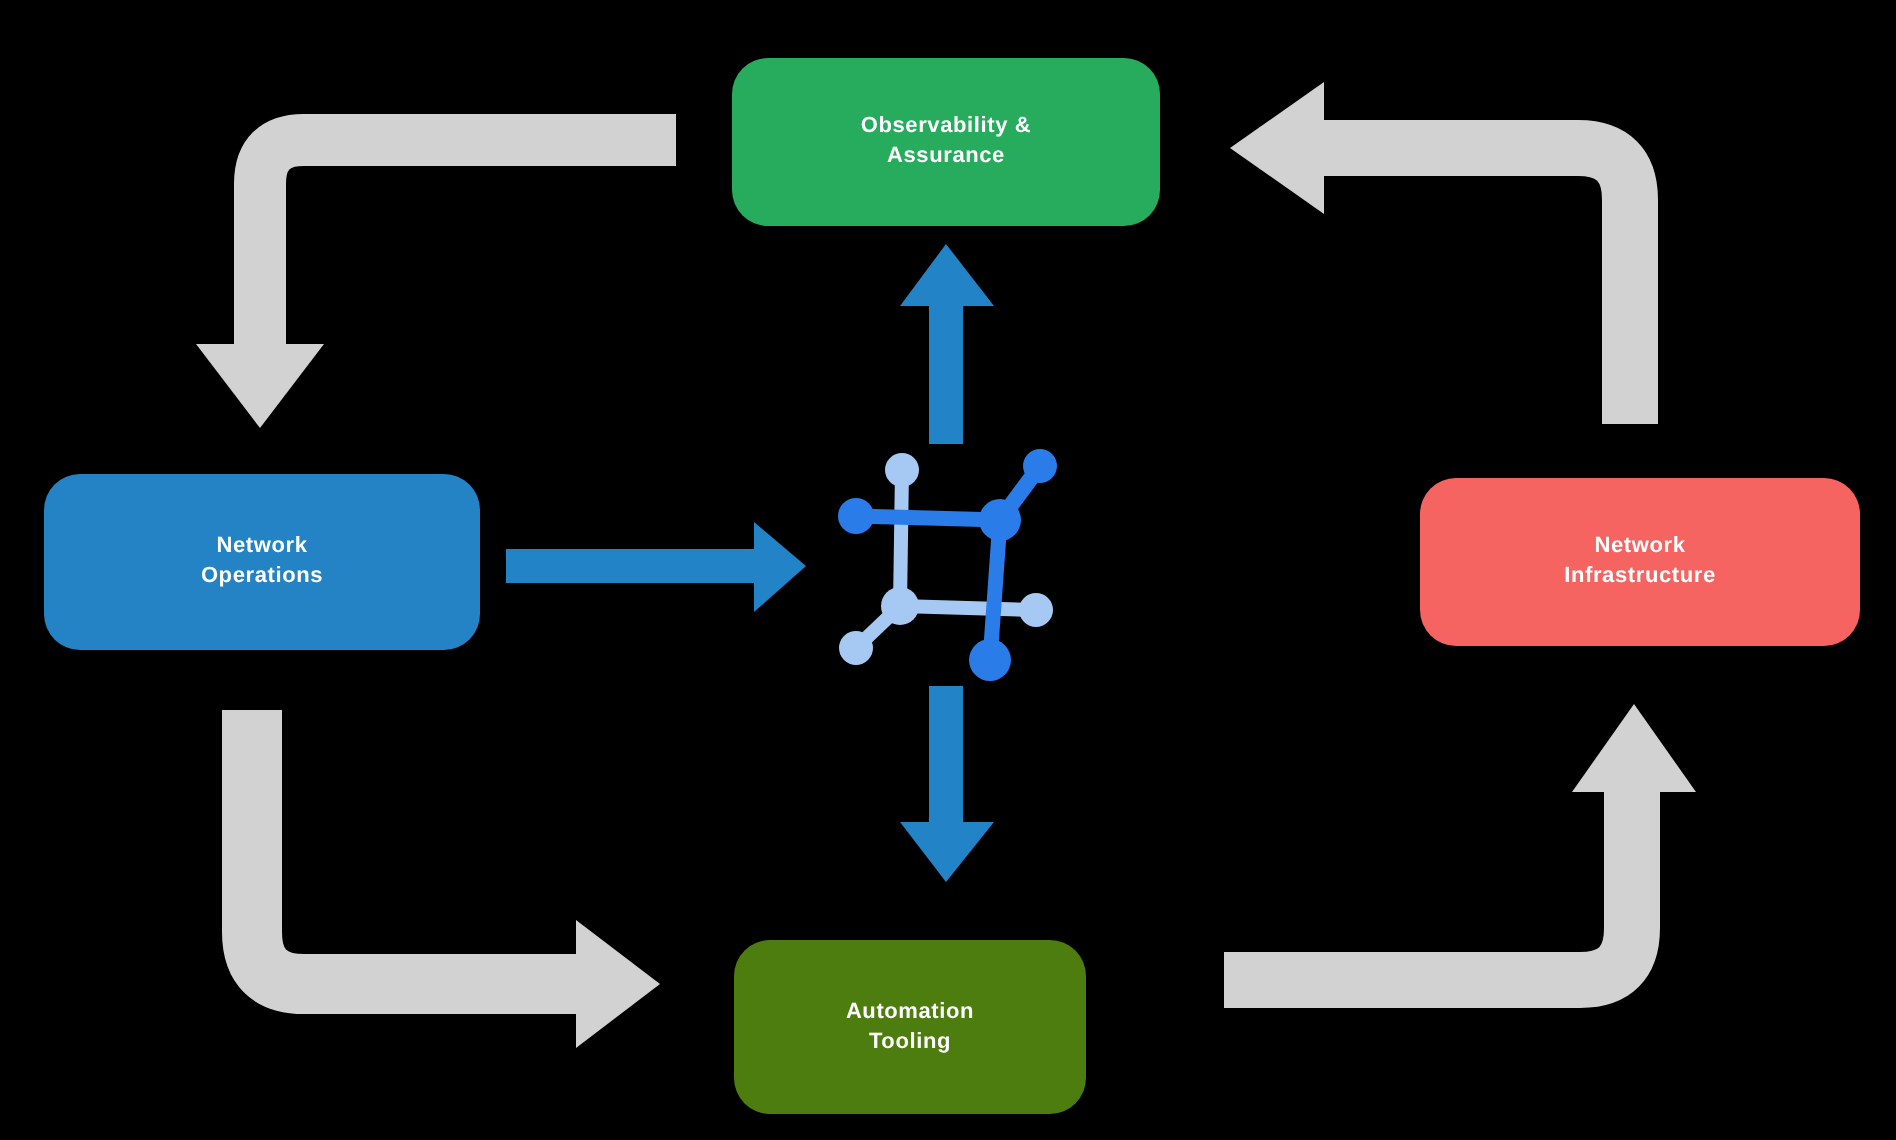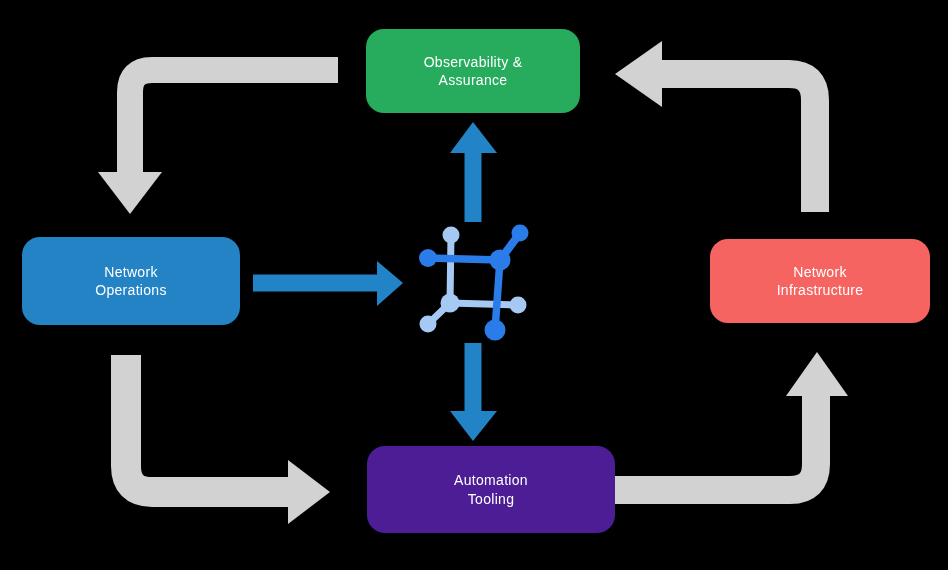--- a/index.html
+++ b/index.html
@@ -24,30 +24,30 @@
   .node-box {
     position: absolute;
     border-radius: 18px;
     display: flex;
     align-items: center;
     justify-content: center;
     text-align: center;
   }
   .node-label {
     color: #ffffff;
-    font-size: 14px;
-    font-weight: 400;
+    font-size: 11px;
+    font-weight: 700;
     letter-spacing: 0.3px;
     line-height: 1.32;
     white-space: pre-line;
   }
   .box-observability { left: 366px; top: 29px;  width: 214px; height: 84px; background: #26AC5C; }
   .box-operations    { left: 22px;  top: 237px; width: 218px; height: 88px; background: #2483C5; }
   .box-infrastructure{ left: 710px; top: 239px; width: 220px; height: 84px; background: #F66462; }
-  .box-automation    { left: 367px; top: 446px; width: 248px; height: 87px; background: #4c1d95; }
+  .box-automation    { left: 367px; top: 470px; width: 176px; height: 87px; background: #4d7c0f; }
 
   .gray-arrow path   { stroke: #D2D2D2; fill: none; }
   .gray-arrow polygon{ fill: #D2D2D2; }
   .blue-arrow line   { stroke: #2283C6; }
   .blue-arrow polygon{ fill: #2283C6; }
   .icon-light line   { stroke: #A6C9F3; stroke-linecap: round; }
   .icon-light circle { fill: #A6C9F3; }
   .icon-dark line    { stroke: #2A7CE8; stroke-linecap: round; }
   .icon-dark circle  { fill: #2A7CE8; }
 </style>

